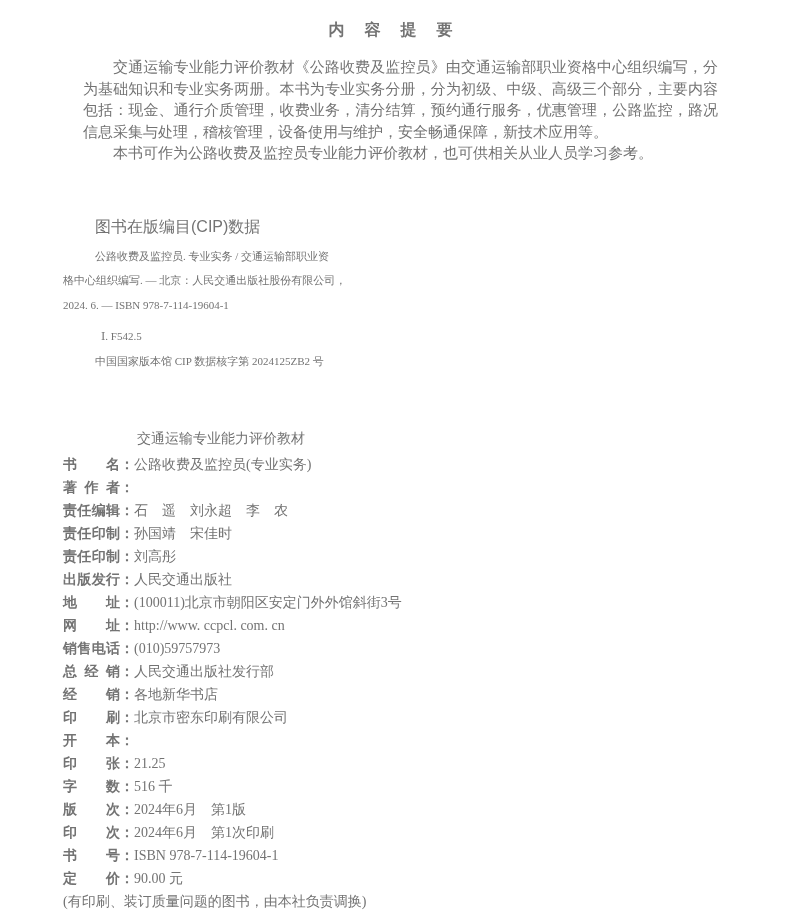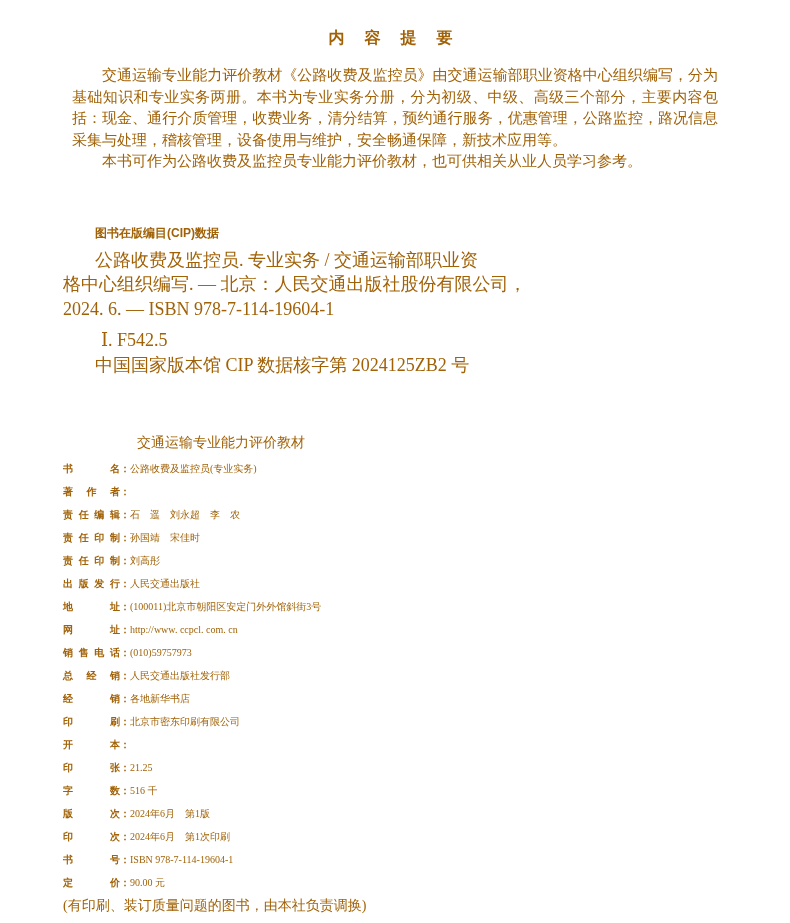--- a/index.html
+++ b/index.html
@@ -2,72 +2,72 @@
 <html><head>
 <meta charset="utf-8">
 <style>
   html, body { margin: 0; padding: 0; background: #e8e8e8; }
   .page {
     position: relative;
     width: 790px;
     height: 923px;
     margin: 0 auto;
     background: #ffffff;
-    color: #a16207;
+    color: #737373;
     font-family: "Liberation Serif", "DejaVu Serif", serif;
     box-sizing: border-box;
-    padding: 28px 70px 0 63px;
+    padding: 20px 70px 0 63px;
     overflow: hidden;
   }
   
   .title {
     margin: 0 0 16px 0;
     text-align: center;
     font-size: 16px;
     font-weight: bold;
     font-family: "Liberation Sans", "DejaVu Sans", sans-serif;
     letter-spacing: 2px;
   }
   
-  .summary { margin-left: 9px; margin-right: 2px; }
+  .summary { margin-left: 20px; margin-right: 2px; }
   .summary p {
     margin: 0;
     font-size: 15px;
     line-height: 21.5px;
     text-align: justify;
     text-indent: 2em;
   }
   
   .cip { margin-top: 52px; }
   .cip-heading {
     margin: 0 0 6px 0;
     padding-left: 32px;
-    font-size: 12px;
-    font-weight: bold;
+    font-size: 16px;
+    font-weight: normal;
     font-family: "Liberation Sans", "DejaVu Sans", sans-serif;
   }
   .cip-line {
     margin: 0;
-    font-size: 18px;
+    font-size: 11px;
     line-height: 24.5px;
   }
   .cip-line.ind-a { padding-left: 32px; }
   .cip-line.ind-b { padding-left: 38px; margin-top: 7px; }
   
   .colophon { margin-top: 56px; }
   .series {
     margin: 0 0 4px 0;
     padding-left: 74px;
     font-size: 14px;
     line-height: 20px;
   }
   .row {
     display: flex;
     align-items: flex-start;
-    font-size: 10px;
+    font-size: 14px;
     line-height: 23px;
     white-space: pre;
   }
   .row .label {
     display: inline-block;
     width: 57px;
     text-align: justify;
     text-align-last: justify;
     font-weight: bold;
     font-family: "Liberation Sans", "DejaVu Sans", sans-serif;

